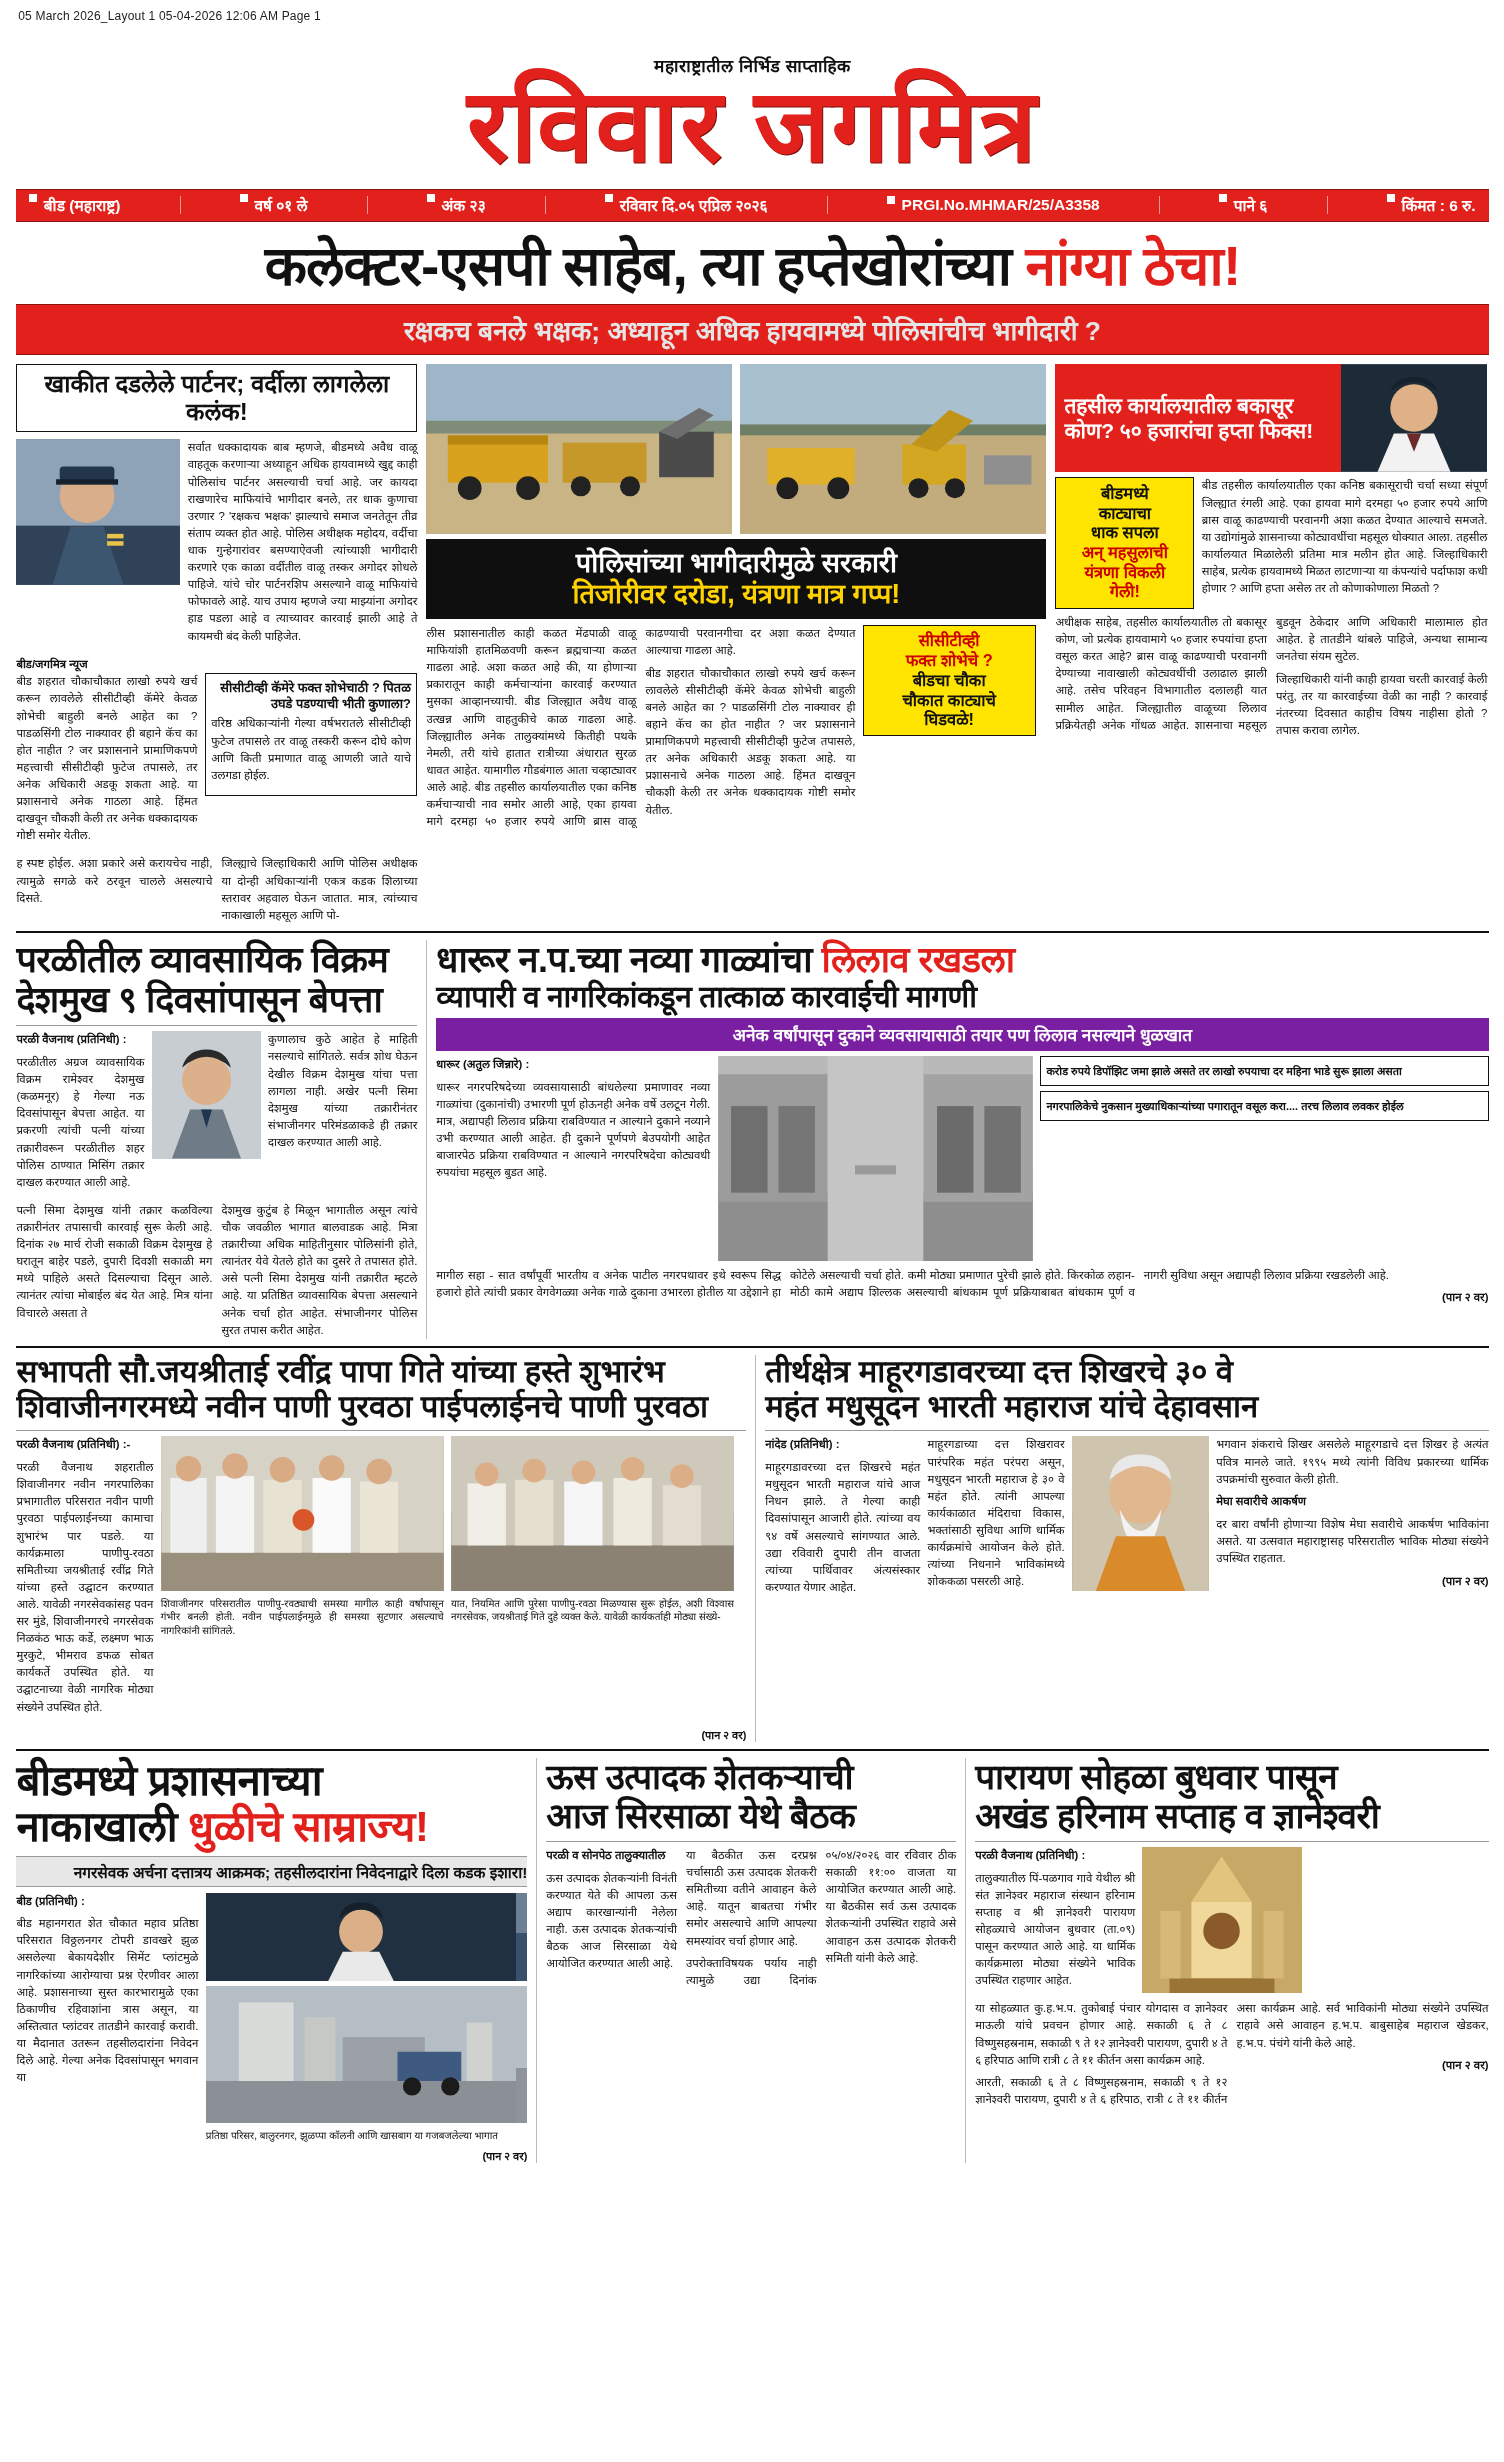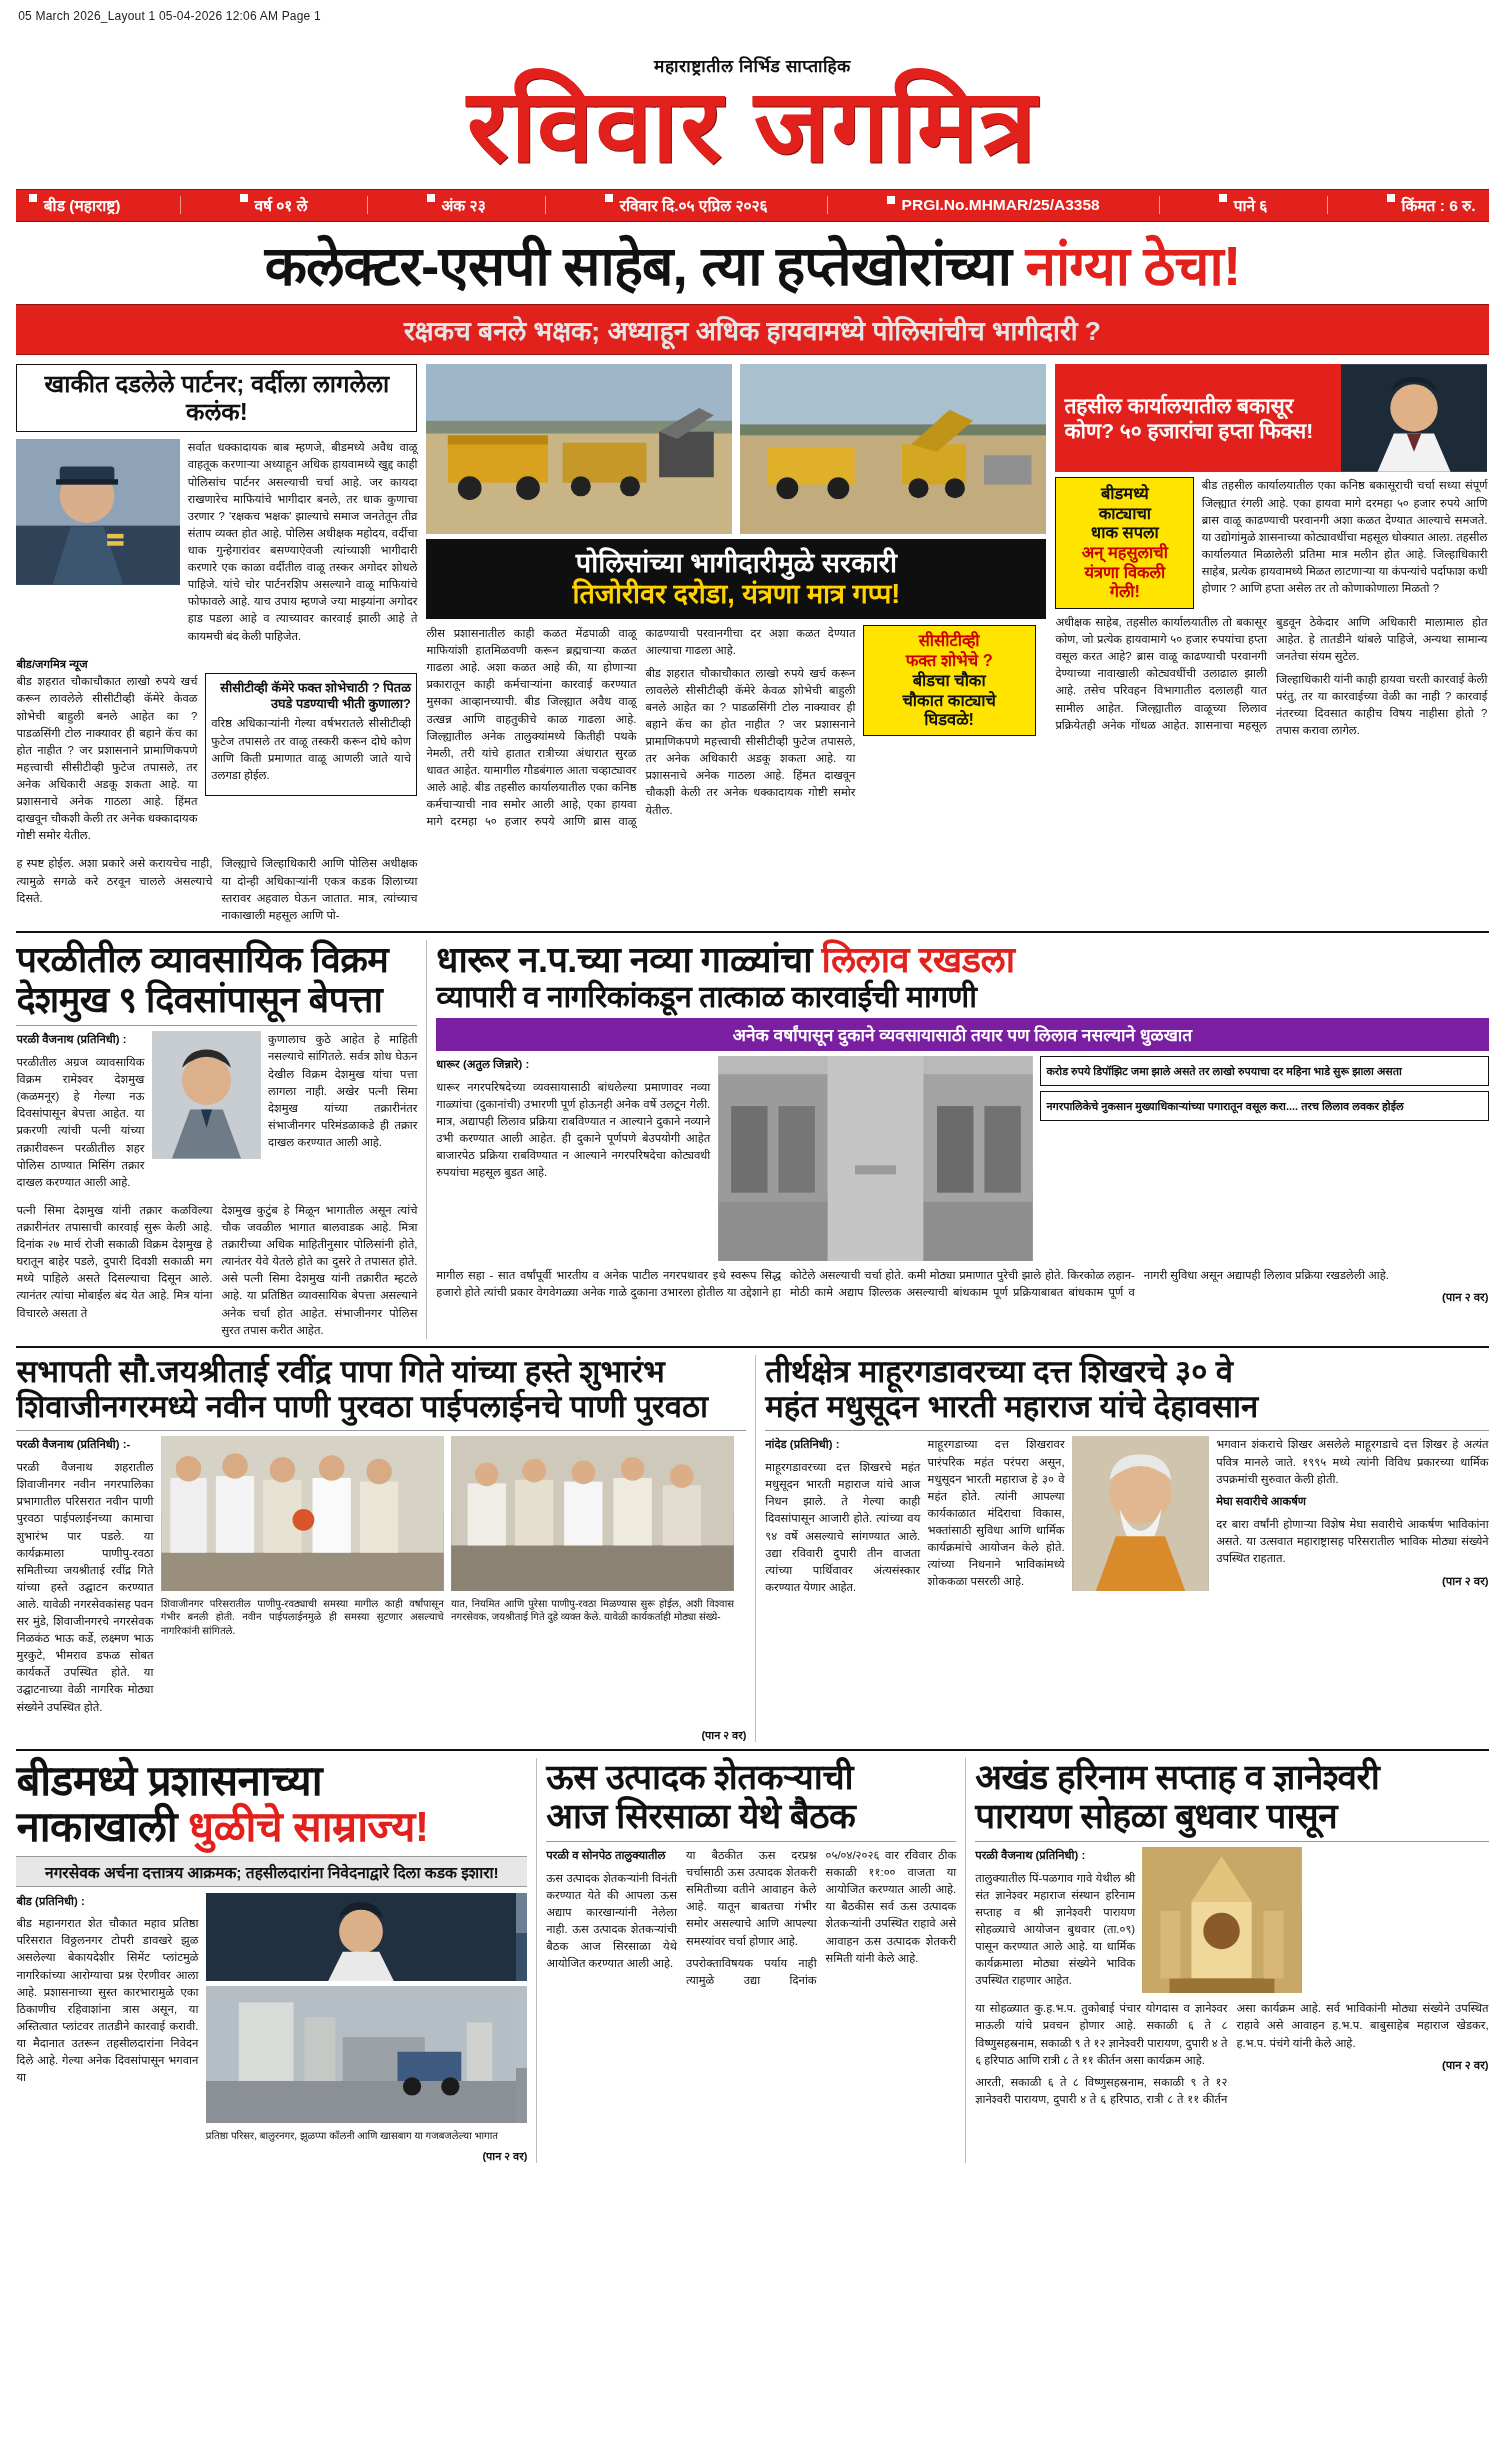--- a/index.html
+++ b/index.html
@@ -84,21 +84,21 @@
   .hl2 {
     font-size:36px; font-weight:bold; line-height:1.1; letter-spacing:-0.5px;
   }
   .hl2 .red { color:#e2211c; }
   .strip-purple {
     background:#7b1fa2; color:#fff; text-align:center; font-weight:bold; font-size:17.3px;
     padding:4.6px 0; margin:5.5px 0;
   }
   .strip-grey {
     background:#e7e7e7; border-top:0.9px solid #999; border-bottom:0.9px solid #999;
-    text-align:center; font-weight:bold; font-size:15.5px; padding:3.6px 0; margin:5.5px 0;
+    text-align:right; font-weight:bold; font-size:15.5px; padding:3.6px 0; margin:5.5px 0;
   }
   .hl3 { font-size:31px; font-weight:bold; line-height:1.12; }
   .cap { font-size:10px; line-height:1.35; text-align:justify; color:#111; }
 
   
   .ph-sand { background:linear-gradient(#9fb6c8 0 38%, #c8b48a 38% 100%); }
   .ph-market { background:linear-gradient(#cfcfcf 0 55%, #a8a8a8 55% 100%); }
   .ph-person { background:linear-gradient(#6d7f94 0 45%, #39506b 45% 100%); }
   .ph-temple { background:linear-gradient(#d6c38e 0 40%, #b8a270 40% 100%); }
   .ph-saint { background:linear-gradient(#cbbda2 0 50%, #8e8268 50% 100%); }
@@ -525,22 +525,22 @@
         <p>ऊस उत्पादक शेतकऱ्यांनी विनंती करण्यात येते की आपला ऊस अद्याप कारखान्यांनी नेलेला नाही. ऊस उत्पादक शेतकऱ्यांची बैठक आज सिरसाळा येथे आयोजित करण्यात आली आहे.</p>
         <p>या बैठकीत ऊस दरप्रश्न चर्चासाठी ऊस उत्पादक शेतकरी समितीच्या वतीने आवाहन केले आहे. यातून बाबतचा गंभीर समोर असल्याचे आणि आपल्या समस्यांवर चर्चा होणार आहे.</p>
         <p>उपरोक्ताविषयक पर्याय नाही त्यामुळे उद्या दिनांक ०५/०४/२०२६ वार रविवार ठीक सकाळी ११:०० वाजता या आयोजित करण्यात आली आहे. या बैठकीस सर्व ऊस उत्पादक शेतकऱ्यांनी उपस्थित राहावे असे आवाहन ऊस उत्पादक शेतकरी समिती यांनी केले आहे.</p>
       </div>
     </div>
 
     <div class="thin-v"></div>
 
     <div style="flex:1;">
       <div class="hl2" style="font-size:35px;">
+        <div>पारायण सोहळा बुधवार पासून</div>
         <div>अखंड हरिनाम सप्ताह व ज्ञानेश्वरी</div>
-        <div>पारायण सोहळा बुधवार पासून</div>
       </div>
       <div class="rule-thin"></div>
       <div class="flex gap8">
         <div class="news-text" style="width:160px;">
           <p><span class="bold">परळी वैजनाथ (प्रतिनिधी) :</span></p>
           <p>तालुक्यातील पिं-पळगाव गावे येथील श्री संत ज्ञानेश्वर महाराज संस्थान हरिनाम सप्ताह व श्री ज्ञानेश्वरी पारायण सोहळ्याचे आयोजन बुधवार (ता.०९) पासून करण्यात आले आहे. या धार्मिक कार्यक्रमाला मोठ्या संख्येने भाविक उपस्थित राहणार आहेत.</p>
         </div>
         <div class="photo ph-temple" style="width:160px;height:146px;">
           <svg width="160" height="146" viewBox="0 0 175 160">
             <rect width="175" height="160" fill="#c8a867"></rect>

